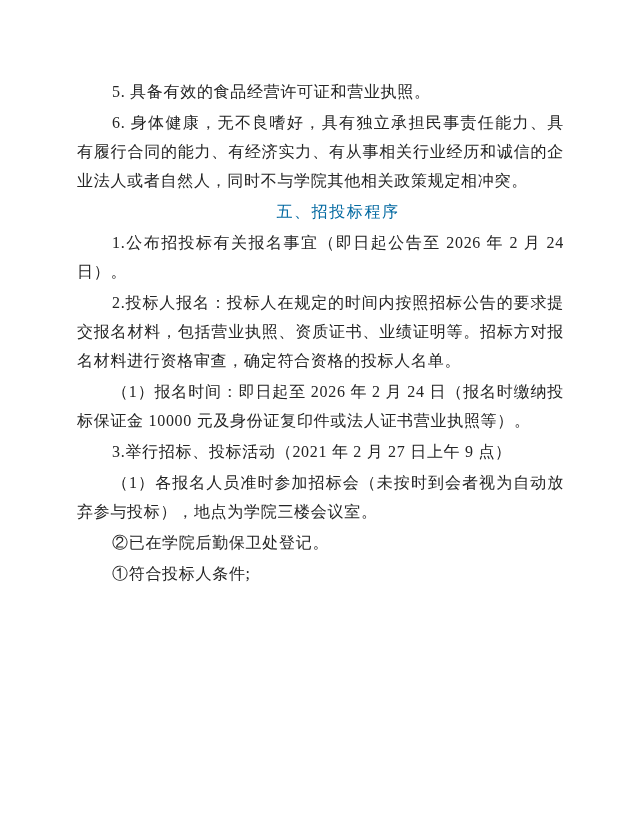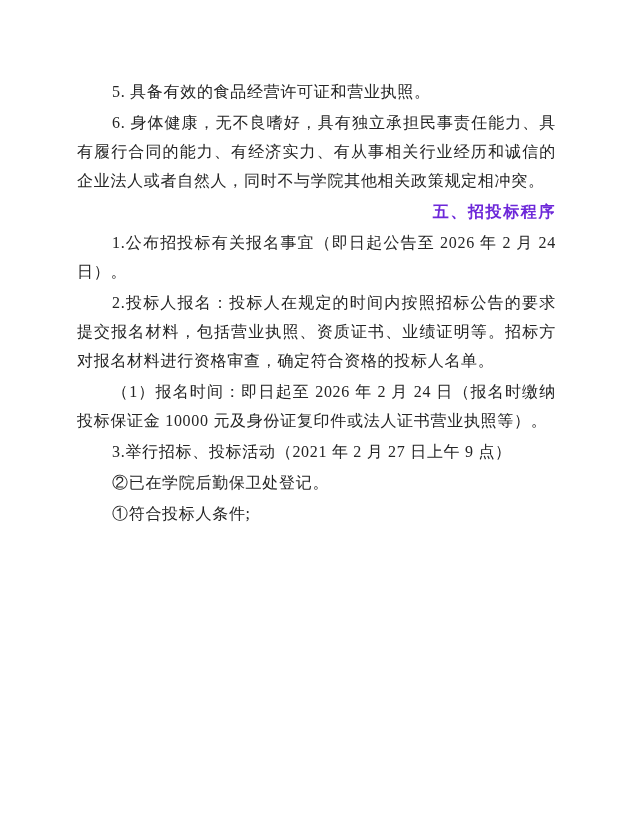--- a/index.html
+++ b/index.html
@@ -15,42 +15,43 @@
   .page {
     box-sizing: border-box;
     width: 640px;
     height: 820px;
     padding: 77px 76px 0 77px;
     background: #ffffff;
     color: #242424;
     font-family: "Liberation Serif", "DejaVu Serif", serif;
   }
   .page p {
-    margin: 0 8px 2px 0;
+    margin: 0 0 2px 0;
     font-size: 16px;
     line-height: 29px;
     letter-spacing: 0.7px;
     text-align: justify;
     text-indent: 35px;
     word-break: break-all;
   }
   .page p.heading {
     font-family: "Liberation Sans", "DejaVu Sans", sans-serif;
-    font-weight: bold;
+    font-weight: normal;
     letter-spacing: 1.6px;
-    text-align: right;
-    color: #6d28d9;
+    text-align: center;
+    color: #0369a1;
   }
 </style>
 </head>
 <body>
 
 <div class="page">
   <p class="body">5. 具备有效的食品经营许可证和营业执照。</p>
   <p class="body">6. 身体健康，无不良嗜好，具有独立承担民事责任能力、具有履行合同的能力、有经济实力、有从事相关行业经历和诚信的企业法人或者自然人，同时不与学院其他相关政策规定相冲突。</p>
   <p class="heading">五、招投标程序</p>
   <p class="body">1.公布招投标有关报名事宜（即日起公告至 2026 年 2 月 24 日）。</p>
   <p class="body">2.投标人报名：投标人在规定的时间内按照招标公告的要求提交报名材料，包括营业执照、资质证书、业绩证明等。招标方对报名材料进行资格审查，确定符合资格的投标人名单。</p>
   <p class="body">（1）报名时间：即日起至 2026 年 2 月 24 日（报名时缴纳投标保证金 10000 元及身份证复印件或法人证书营业执照等）。</p>
   <p class="body">3.举行招标、投标活动（2021 年 2 月 27 日上午 9 点）</p>
+  <p class="body">（1）各报名人员准时参加招标会（未按时到会者视为自动放弃参与投标），地点为学院三楼会议室。</p>
   <p class="body">②已在学院后勤保卫处登记。</p>
   <p class="body">①符合投标人条件;</p>
 </div>
 
 </body></html>

